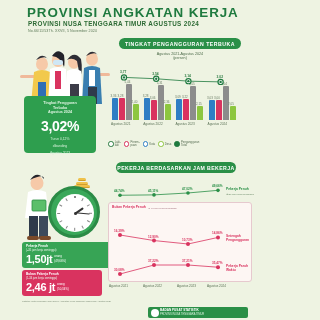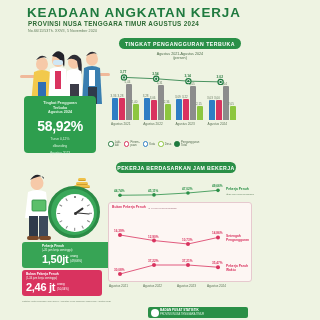--- a/index.html
+++ b/index.html
@@ -75,21 +75,21 @@
     border-radius:50%; background:#3aa85a; border:3px solid #2b8b46; }
   .clock-face { position:absolute; left:5px; top:5px; width:38px; height:38px;
     border-radius:50%; background:#fff; }
   .tick { position:absolute; width:1.2px; height:2.6px; background:#888; left:18.4px; top:1.6px;
     transform-origin:0.6px 17.4px; }
   .hand { position:absolute; background:#333; border-radius:1px; }
   .coins { position:absolute; left:60px; top:8px; width:22px; height:12px; }
   .coin { position:absolute; height:3px; border-radius:2px; background:#efc14a; border-bottom:0.6px solid #cf9f2c;}
 
   .box-green { position:absolute; left:22px; top:84px; width:100px; height:26px;
-    background:#37a455; border-radius:3px; color:#fff; padding:3px 20px; }
+    background:#37a455; border-radius:3px; color:#fff; padding:3px 4px; }
   .box-pink  { position:absolute; left:22px; top:112px; width:80px; height:26px;
     background:#d9335f; border-radius:3px; color:#fff; padding:3px 4px; }
   .box-lbl { font-size:3.2px; line-height:3.9px; font-weight:bold; }
   .box-sub { font-size:2.7px; line-height:3.3px; color:#eaf6ea; }
   .box-row { display:flex; align-items:flex-end; gap:2px; margin-top:1px; }
   .box-val { font-size:11px; font-weight:bold; letter-spacing:-0.3px; }
   .box-pct { font-size:2.9px; line-height:3.4px; padding-bottom:1.5px; }
 
   .chart2 { position:absolute; left:106px; top:4px; width:148px; height:140px; }
   .pill2 { margin-left:10px; width:120px; height:11px; background:#2a8f47;
@@ -114,21 +114,21 @@
   .f-l2 { font-size:2.6px; color:#d9f0dd; line-height:3.2px; }
   .f-logo { position:absolute; left:151px; top:2.5px; width:8px; height:8px;
     border-radius:50%; background:#fff; }
 </style>
 </head>
 <body>
 
 <div class="page">
 
   <div class="header">
-    <div class="h-title">KEADAAN ANGKATAN KERJA</div>
+    <div class="h-title">PROVINSI ANGKATAN KERJA</div>
     <div class="h-sub">PROVINSI NUSA TENGGARA TIMUR AGUSTUS 2024</div>
     <div class="h-no">No.66/11/53Th. XXVII, 5 November 2024</div>
   </div>
 
   <div class="top-sec">
 
     <div class="people">
       <svg width="94" height="62" viewBox="0 0 94 62">
 
         <rect x="2" y="33" width="26" height="3" rx="1.5" fill="#f0b99a"></rect>
@@ -155,21 +155,21 @@
         <path d="M66 26 q8 -4 16 0 l2 36 h-20z" fill="#3a7fb0"></path>
         <rect x="71" y="28" width="6" height="16" fill="#ffffff"></rect>
         <rect x="70" y="45" width="9" height="17" fill="#2f3a4a"></rect>
       </svg>
     </div>
 
     <div class="tpt-badge">
       <div class="tpt-label">Tingkat Pengguran</div>
       <div class="tpt-label">Terbuka</div>
       <div class="tpt-label">Agustus 2024</div>
-      <div class="tpt-val">58,92%</div>
+      <div class="tpt-val">3,02%</div>
       <div class="tpt-note">Turun 0,12%</div>
       <div class="tpt-note">dibanding</div>
       <div class="tpt-note">Agustus 2023</div>
     </div>
 
     <div class="chart1">
       <div class="pill">TINGKAT PENGANGGURAN TERBUKA</div>
       <div class="c1-sub">
         <div>Agustus 2021-Agustus 2024</div>
         <div>(persen)</div>

